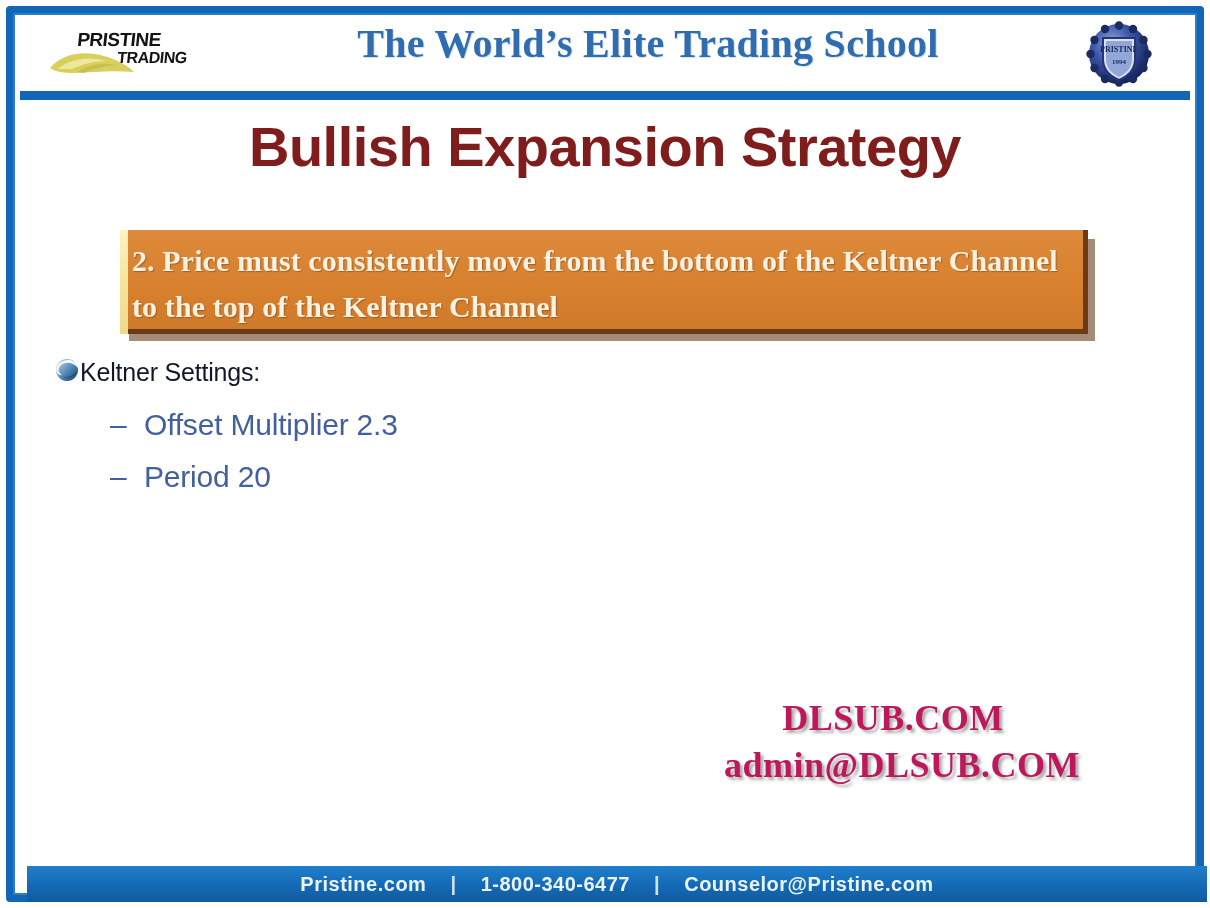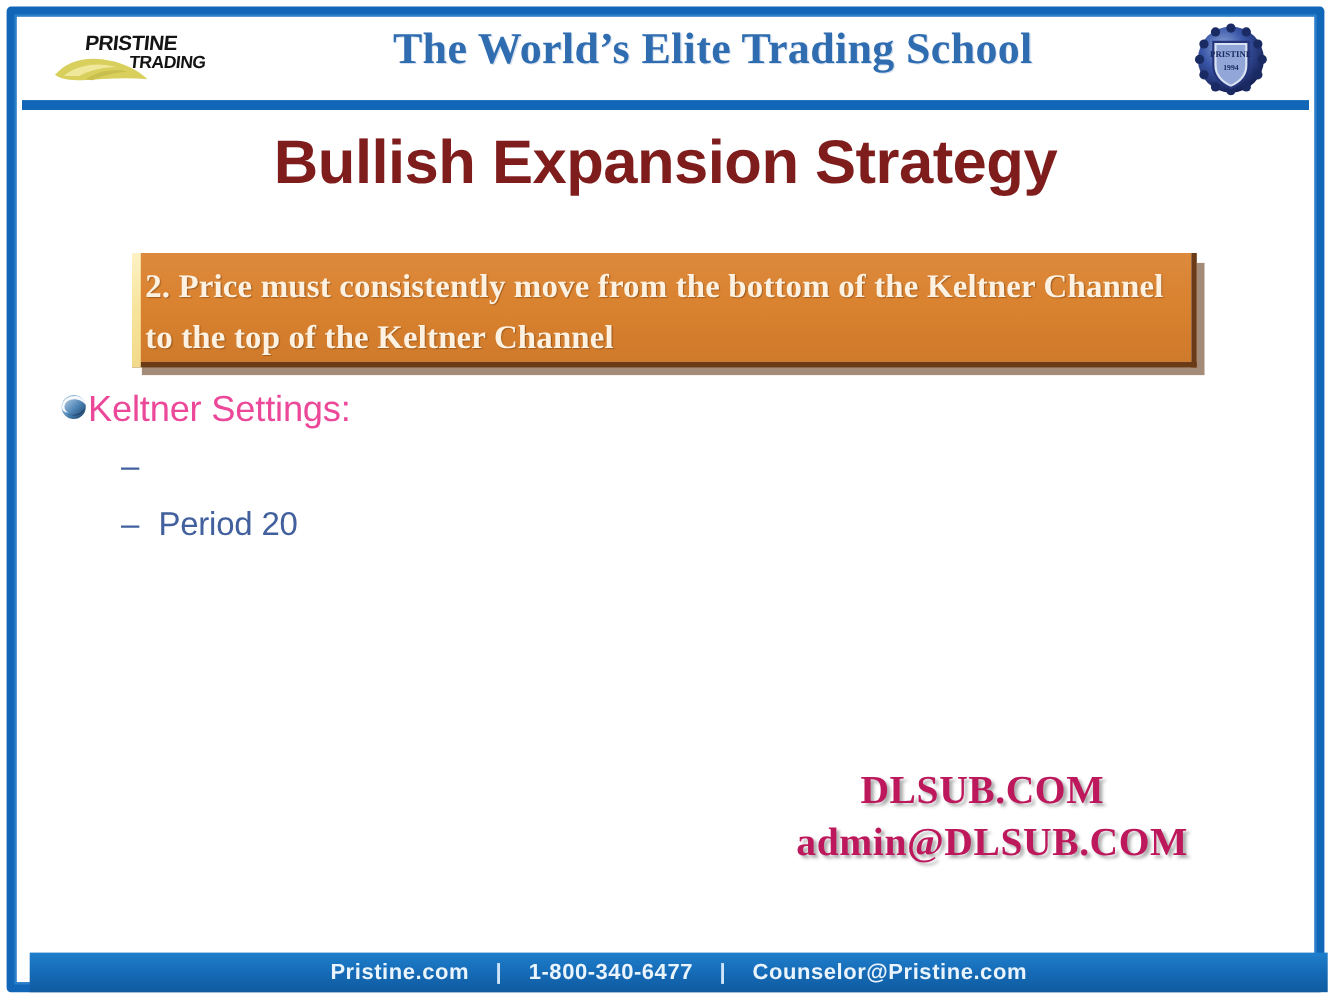--- a/index.html
+++ b/index.html
@@ -235,23 +235,23 @@
   }
   .bullet-glyph {
     width: 26px;
     height: 30px;
     flex: 0 0 26px;
     position: relative;
     top: 6px;
   }
   .bullet-l1-text {
     font-family: "Liberation Sans", sans-serif;
-    font-size: 33px;
+    font-size: 25px;
     line-height: 42px;
-    color: #ec4899;
+    color: #0f172a;
     letter-spacing: -0.2px;
   }
   .bullet-l2 {
     display: flex;
     align-items: flex-start;
     padding-left: 78px;
     margin-top: 12px;
   }
   .dash-glyph {
     font-family: "Liberation Sans", sans-serif;
@@ -411,20 +411,21 @@
             <path d="M24 11 C20 6, 12 4, 7 8 C3.5 11, 4 16, 8 18 C4 18.5, 1.5 15, 2.5 11
                      C4.5 4, 14 1, 20 4.5 C22.5 6, 24 8.5, 24 11 Z" fill="#ffffff" opacity="0.92"></path>
             <path d="M23 14 C20 19, 12 22, 7 19 C10 21.5, 16 21.5, 20 18.5 C22 17, 23 15.5, 23 14 Z" fill="#0f2f52" opacity="0.55"></path>
           </svg>
         </span>
         <span class="bullet-l1-text">Keltner Settings:</span>
       </div>
 
       <div class="bullet-l2">
         <span class="dash-glyph">–</span>
+        <span class="bullet-l2-text">Offset Multiplier 2.3</span>
       </div>
 
       <div class="bullet-l2">
         <span class="dash-glyph">–</span>
         <span class="bullet-l2-text">Period 20</span>
       </div>
 
     </div>
 
     <div class="watermark">

